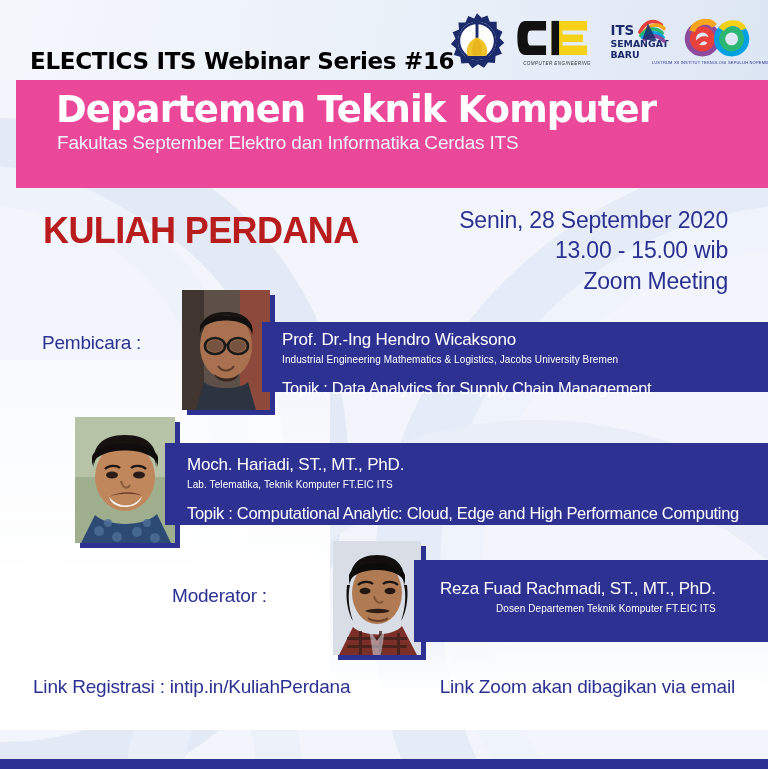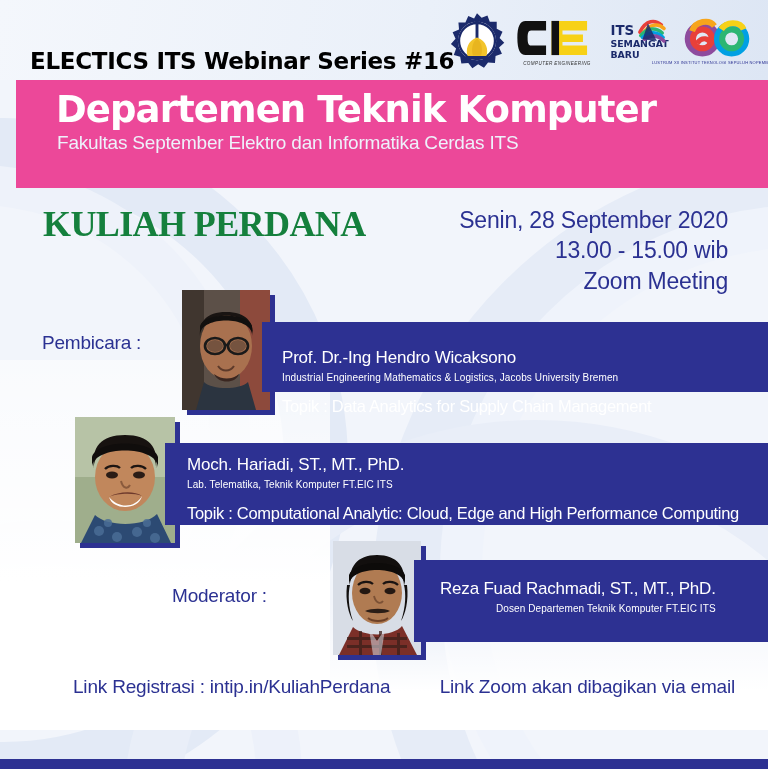--- a/index.html
+++ b/index.html
@@ -87,23 +87,23 @@
     font-family:"DejaVu Sans",sans-serif;white-space:nowrap;
   }
   .dept-sub{
     position:absolute;left:41px;top:52px;
     color:#eef1fb;font-size:19px;letter-spacing:-.2px;
     font-family:"Liberation Sans",sans-serif;white-space:nowrap;
   }
 
   
   .kuliah{
-    position:absolute;left:43px;top:203px;
-    font-size:36px;font-weight:bold;color:#15803d;letter-spacing:-.6px;
-    font-family:Liberation Serif, serif;white-space:nowrap;
+    position:absolute;left:43px;top:210px;
+    font-size:36px;font-weight:bold;color:#b91c1c;letter-spacing:-.6px;
+    font-family:Liberation Sans, sans-serif;white-space:nowrap;
   }
   .sched{
     position:absolute;right:40px;top:205px;
     text-align:right;color:#2b3192;
     font-family:"Liberation Sans",sans-serif;
   }
   .sched div{font-size:23px;line-height:1.32;letter-spacing:-.2px;white-space:nowrap;}
 
   
   .role{
@@ -132,33 +132,33 @@
   }
   .ib1{left:262px;top:322px;width:506px;height:70px;}
   .ib2{left:165px;top:443px;width:603px;height:82px;}
   .ib3{left:414px;top:560px;width:354px;height:82px;text-align:right;}
 
   .ib-inner{position:absolute;}
   .sp-name{font-size:17px;letter-spacing:-.2px;line-height:1.1;white-space:nowrap;}
   .sp-aff{font-size:10px;letter-spacing:.1px;line-height:1.3;margin-top:3px;white-space:nowrap;}
   .sp-topic{font-size:16.5px;letter-spacing:-.3px;line-height:1.15;margin-top:13px;white-space:nowrap;}
 
-  .ib1 .ib-inner{left:20px;top:27px;}
+  .ib1 .ib-inner{left:20px;top:9px;}
   .ib2 .ib-inner{left:22px;top:13px;}
   .ib3 .ib-inner{left:26px;top:20px;}
 
   
   .links{
     position:absolute;left:0;top:676px;width:768px;
     display:flex;justify-content:space-between;
     padding:0 33px;box-sizing:border-box;
     color:#2b3192;font-size:19px;letter-spacing:-.2px;
     font-family:"Liberation Sans",sans-serif;
   }
-  .links span{white-space:nowrap;margin-left:40px;}
+  .links span{white-space:nowrap;}
 
   
   .footer{
     position:absolute;left:0;top:727px;width:768px;height:42px;
     background:#2d3192;color:#fff;
     display:flex;align-items:center;justify-content:center;gap:9px;
     font-size:20px;letter-spacing:-.2px;
     font-family:"Liberation Sans",sans-serif;
     margin-top:32px;
   }

